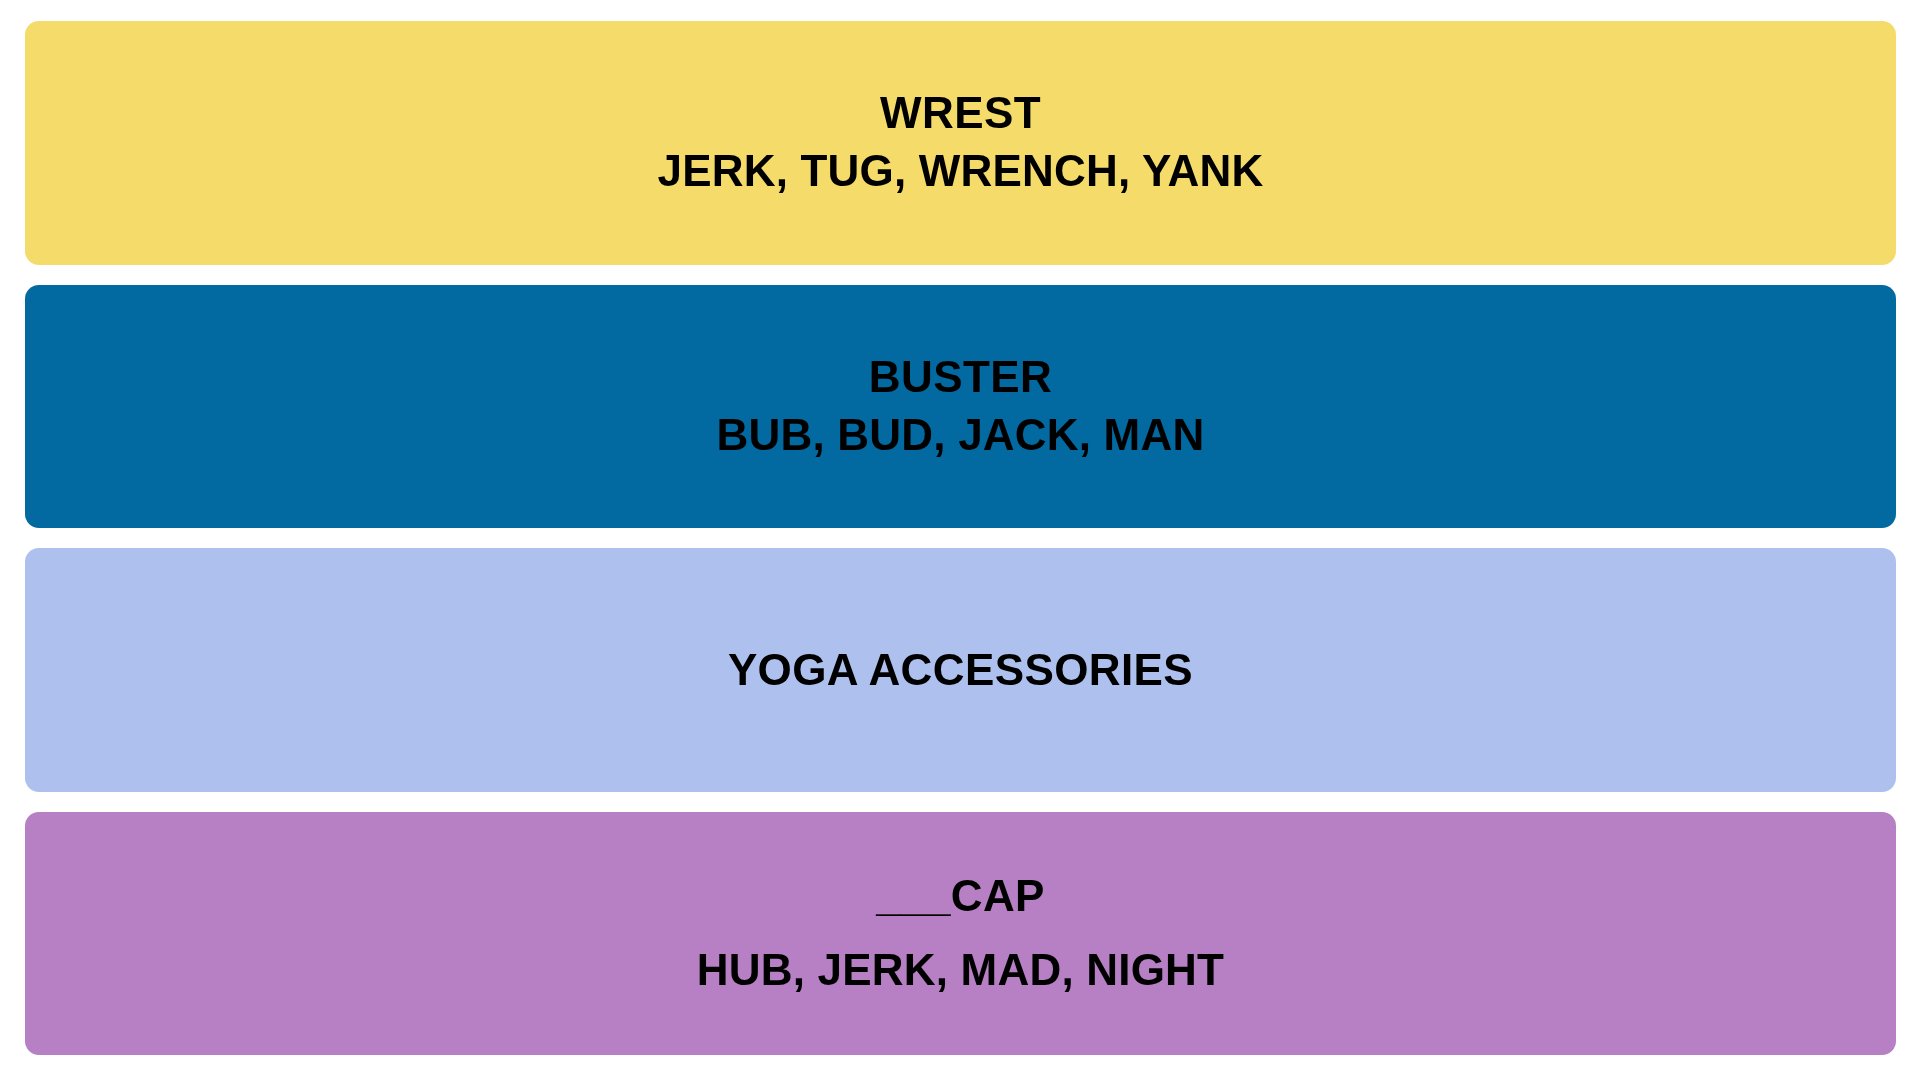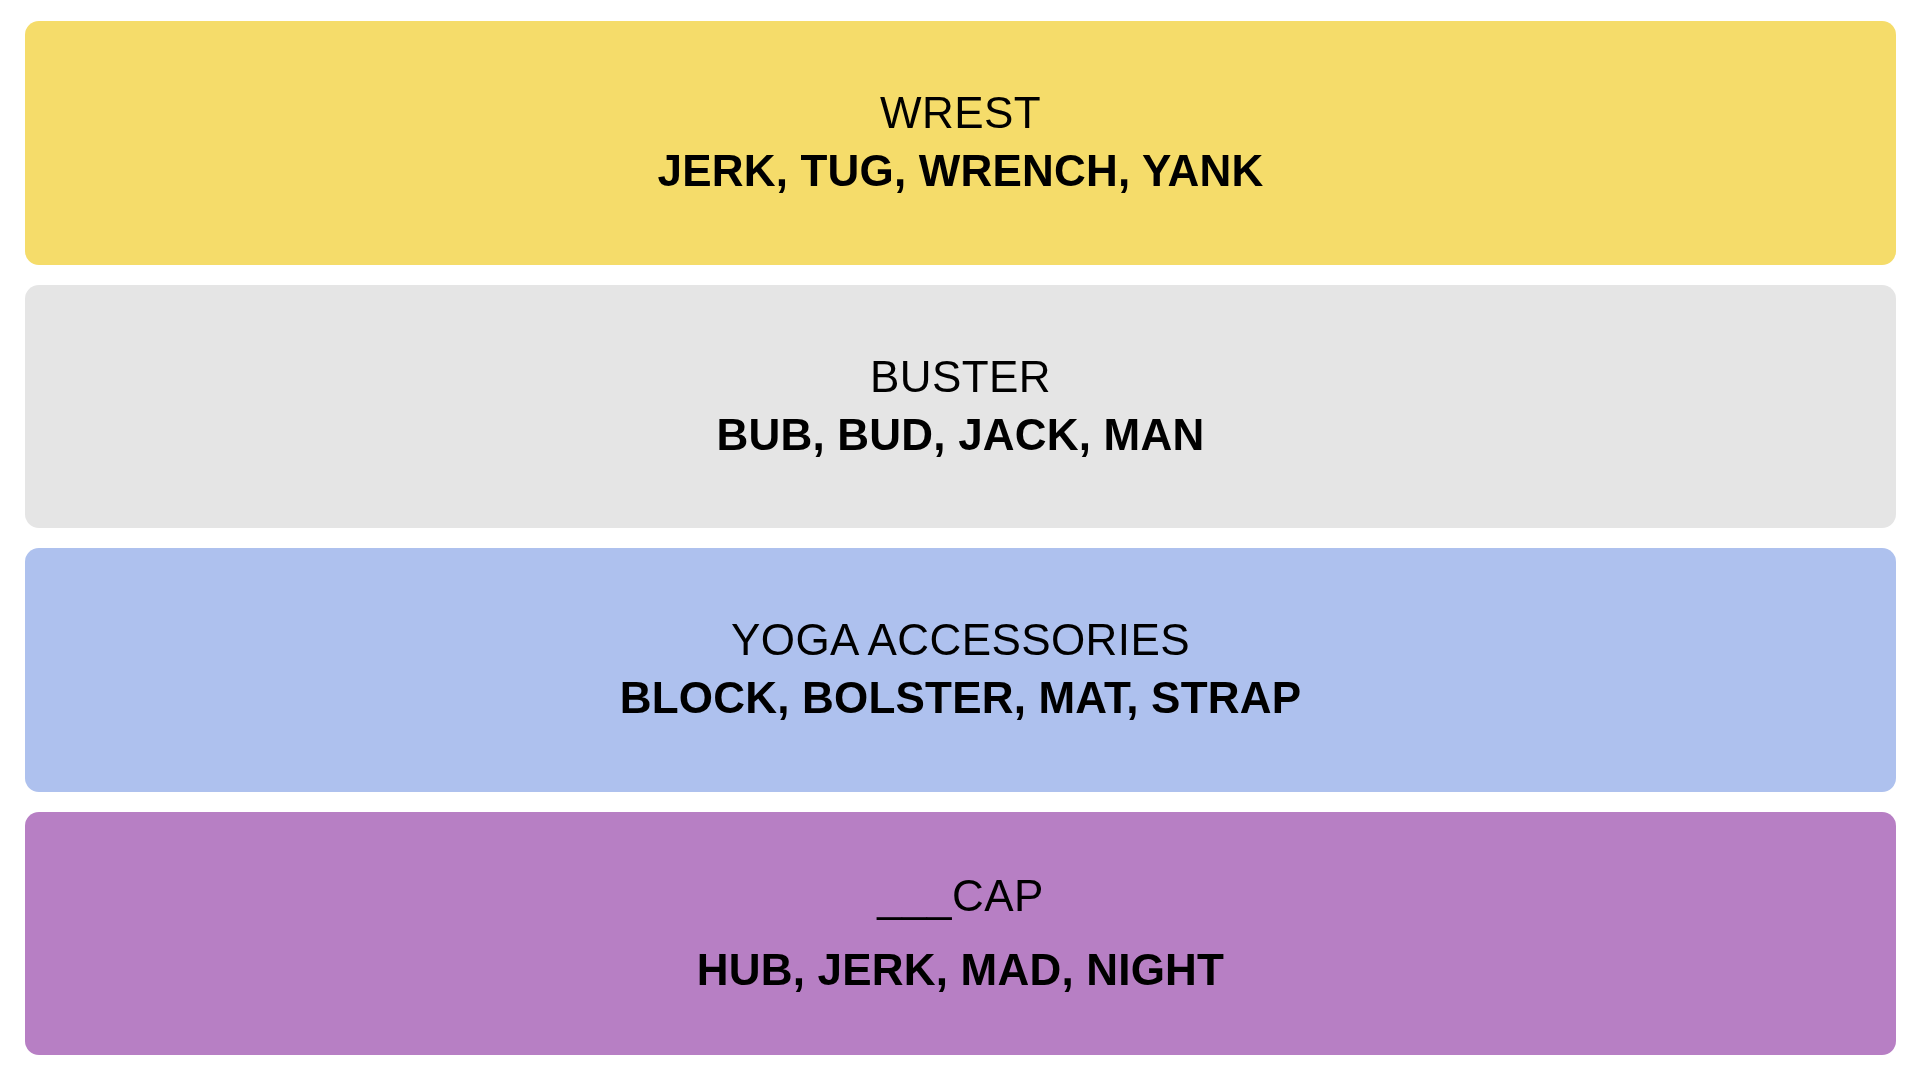--- a/index.html
+++ b/index.html
@@ -36,21 +36,21 @@
     align-items: center;
     justify-content: center;
     text-align: center;
     overflow: hidden;
     padding: 6px 24px;
     box-sizing: border-box;
   }
 
   .group-title {
     font-family: "Liberation Sans", sans-serif;
-    font-weight: 400;
+    font-weight: 700;
     font-size: 44px;
     line-height: 1.18;
     letter-spacing: 0.4px;
     color: #000000;
     white-space: nowrap;
   }
 
   .group-members {
     font-family: "Liberation Sans", sans-serif;
     font-weight: 700;
@@ -65,28 +65,27 @@
 </head>
 <body style="background-color: rgb(255, 255, 255);">
 
 <div id="board" style="background-color: rgb(255, 255, 255);">
 
   <div class="group-card" style="background-color: rgb(245, 220, 106);">
     <div class="group-title">WREST</div>
     <div class="group-members">JERK, TUG, WRENCH, YANK</div>
   </div>
 
-  <div class="group-card" style="background-color: #e5e5e5;">
+  <div class="group-card" style="background-color: #0369a1;">
     <div class="group-title">BUSTER</div>
     <div class="group-members">BUB, BUD, JACK, MAN</div>
   </div>
 
   <div class="group-card" style="background-color: rgb(174, 193, 238);">
     <div class="group-title">YOGA ACCESSORIES</div>
-    <div class="group-members">BLOCK, BOLSTER, MAT, STRAP</div>
   </div>
 
   <div class="group-card" style="background-color: rgb(183, 127, 196); gap: 16px;">
     <div class="group-title">___CAP</div>
     <div class="group-members">HUB, JERK, MAD, NIGHT</div>
   </div>
 
 </div>
 
 </body></html>

